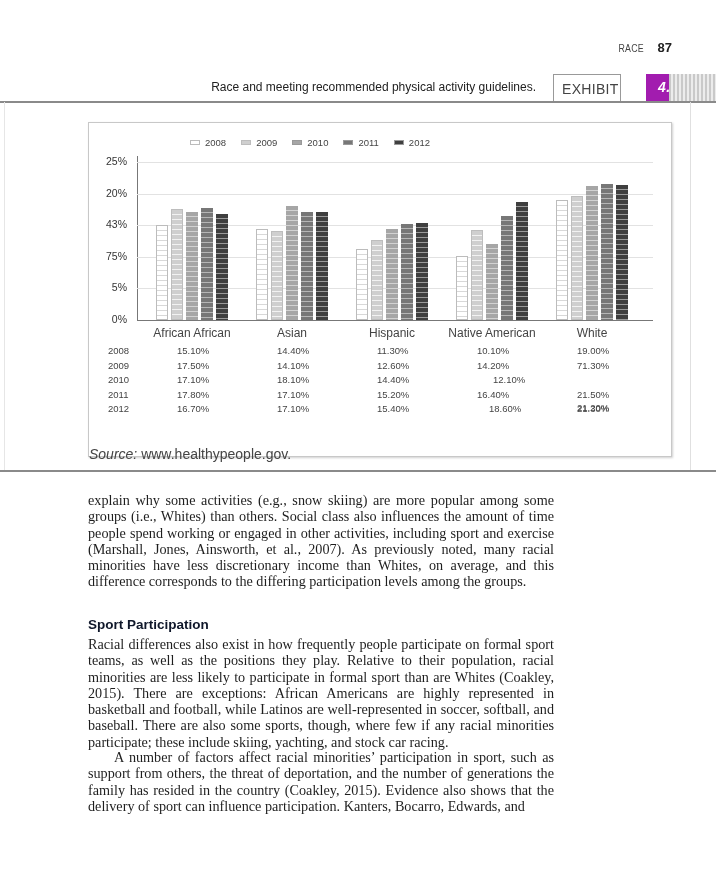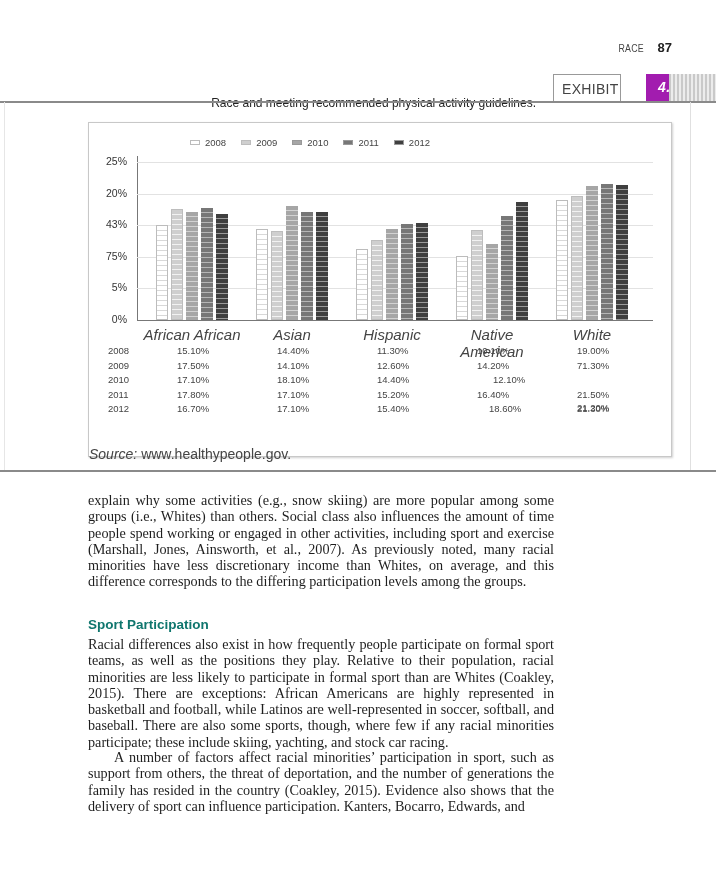--- a/index.html
+++ b/index.html
@@ -6,21 +6,21 @@
   body {
     width: 716px; height: 896px; background: #ffffff; position: relative; overflow: hidden;
     font-family: "Liberation Sans", sans-serif; color: #222;
   }
   .running-head { position: absolute; top: 40px; right: 44px; display: flex; align-items: baseline; gap: 14px; }
   .rh-section { font-size: 10px; letter-spacing: 0.3px; color: #444; font-family: "Liberation Sans", sans-serif; transform: scaleX(0.88); transform-origin: right; }
   .rh-page { font-size: 13px; font-weight: bold; color: #222; }
 
   .exhibit-bar { position: absolute; left: 0; top: 74px; width: 716px; height: 28px; }
   .exhibit-rule { position: absolute; left: 0; top: 27px; width: 716px; height: 2px; background: #8a8a8a; }
-  .exhibit-title { position: absolute; right: 180px; top: 22px; font-size: 12px; color: #222; white-space: nowrap; }
+  .exhibit-title { position: absolute; right: 180px; top: 6px; font-size: 12px; color: #222; white-space: nowrap; }
   .exhibit-label-box { position: absolute; left: 553px; top: 0; width: 68px; height: 27px; border: 1px solid #999; border-bottom: none; background: #fff; box-sizing: border-box; }
   .exhibit-label { position: absolute; left: 8px; top: 6px; font-size: 14px; color: #444; letter-spacing: 0.3px; }
   .exhibit-num-box { position: absolute; left: 646px; top: 0; width: 48px; height: 27px; background: #a21caf; }
   .exhibit-num { position: absolute; left: 12px; top: 5px; font-size: 14px; font-weight: bold; color: #fff; font-style: italic; letter-spacing: 0.5px; }
   .exhibit-stripes { position: absolute; left: 669px; top: 0; width: 47px; height: 27px;
     background: repeating-linear-gradient(90deg, #c9c9c9 0px, #c9c9c9 2px, #ececec 2px, #ececec 4px); }
 
   .exhibit-frame-left { position: absolute; left: 4px; top: 102px; width: 1px; height: 370px; background: #e6e6e6; }
   .exhibit-frame-right { position: absolute; left: 690px; top: 102px; width: 1px; height: 370px; background: #e0e0e0; }
 
@@ -36,35 +36,35 @@
   .x-axis-line { position: absolute; left: 0; top: 158px; width: 516px; height: 1px; background: #777; }
   .y-tick { position: absolute; right: 588px; font-size: 10.5px; color: #333; text-align: right; width: 40px; }
 
   .bar { position: absolute; width: 12px; bottom: 0; box-sizing: border-box; }
   .bar-2008 { background: repeating-linear-gradient(180deg, #ffffff 0px, #ffffff 4px, #d8d8d8 4px, #d8d8d8 5px); border: 1px solid #bcbcbc; }
   .bar-2009 { background: repeating-linear-gradient(180deg, #cfcfcf 0px, #cfcfcf 4px, #f2f2f2 4px, #f2f2f2 5px); border: 1px solid #bdbdbd; }
   .bar-2010 { background: repeating-linear-gradient(180deg, #a6a6a6 0px, #a6a6a6 4px, #d2d2d2 4px, #d2d2d2 5px); }
   .bar-2011 { background: repeating-linear-gradient(180deg, #777777 0px, #777777 4px, #b6b6b6 4px, #b6b6b6 5px); }
   .bar-2012 { background: repeating-linear-gradient(180deg, #3f3f3f 0px, #3f3f3f 4px, #9a9a9a 4px, #9a9a9a 5px); }
 
-  .cat-label { position: absolute; top: 326px; width: 100px; text-align: center; font-size: 15px; color: #444; font-style: italic; }
+  .cat-label { position: absolute; top: 326px; width: 100px; text-align: center; font-size: 12px; color: #444; }
 
   .data-table { position: absolute; left: 108px; top: 345px; font-size: 9.5px; color: #444; }
   .data-row { position: relative; height: 14.5px; }
   .data-year { position: absolute; left: 0; }
   .data-cell { position: absolute; width: 60px; text-align: left; }
 
   .source { position: absolute; left: 89px; top: 446px; font-size: 14px; color: #444; }
   .source i { font-style: italic; }
 
   .bottom-rule { position: absolute; left: 0; top: 470px; width: 716px; height: 2px; background: #8a8a8a; }
 
   .body-text { position: absolute; left: 88px; width: 466px; font-family: "Liberation Serif", serif; font-size: 14.2px; line-height: 16.3px; color: #1e1e1e; text-align: justify; }
   .para1 { top: 492px; }
-  .section-heading { position: absolute; left: 88px; top: 617px; font-family: "Liberation Sans", sans-serif; font-weight: bold; font-size: 13.5px; color: #0f766e; }
+  .section-heading { position: absolute; left: 88px; top: 617px; font-family: "Liberation Sans", sans-serif; font-weight: bold; font-size: 13.5px; color: #0f172a; }
   .para2 { top: 636px; }
   .para3 { top: 749px; text-indent: 26px; }
 </style>
 </head>
 <body>
 
 <div class="running-head">
   <span class="rh-section">RACE</span>
   <span class="rh-page">87</span>
 </div>

